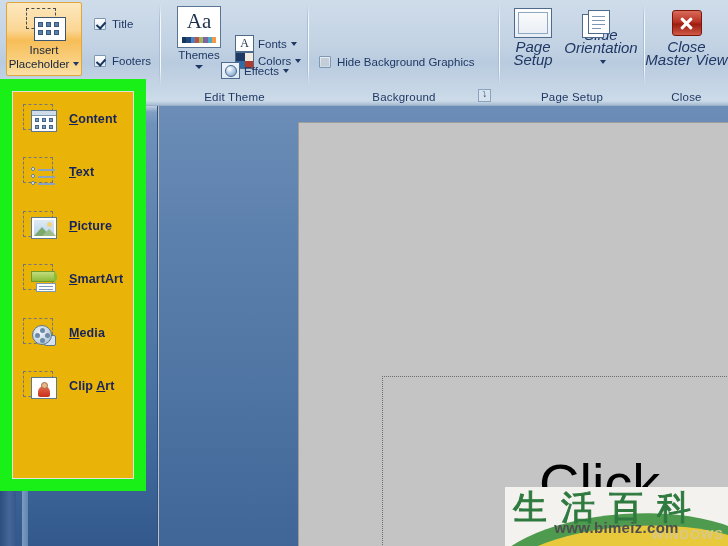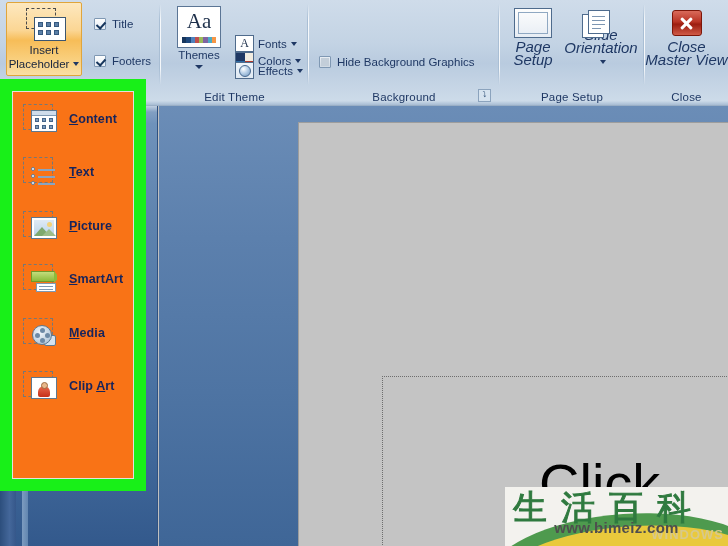--- a/index.html
+++ b/index.html
@@ -174,21 +174,21 @@
 
   
   .dropwrap{
     position:absolute;left:0;top:79px;width:146px;height:412px;
     background:#18f018;
     box-sizing:border-box;
     z-index:40;
   }
   .dropmenu{
     position:absolute;left:12px;top:12px;right:12px;bottom:12px;
-    background:#f97316;border:1px solid #e2e2dc;box-sizing:border-box;
+    background:#eab308;border:1px solid #e2e2dc;box-sizing:border-box;
   }
   .mitem{
     position:relative;height:53.5px;display:flex;align-items:center;padding-left:10px;cursor:default;
   }
   .mi-ico{position:relative;width:34px;height:30px;flex:0 0 34px;margin-right:12px;}
   .mi-ico .dbox{position:absolute;left:0;top:0;width:30px;height:26px;border:1px dashed #777;box-sizing:border-box;}
   .mi-ico .inner{position:absolute;left:8px;top:6px;width:26px;height:22px;border:1px solid #5e7890;background:#fff;box-sizing:border-box;overflow:hidden;}
   .mi-lbl{font-size:12.5px;font-weight:bold;color:#16245c;letter-spacing:.1px;}
   .mi-lbl u{text-decoration:underline;}
 
@@ -303,21 +303,21 @@
 
       <div class="mini-btn" style="left:74px;top:7px;margin-top:44px;">
         <span class="mini-ico colors">
           <i style="left:0;top:0;background:#1f3864"></i><i style="right:0;top:0;background:#f2ece0"></i>
           <i style="left:0;bottom:0;background:#2e6ca5"></i><i style="right:0;bottom:0;background:#b03a2e"></i>
         </span><span>Colors</span><span class="caret"></span>
       </div>
       <div class="mini-btn" style="left:74px;top:34px;">
         <span class="mini-ico fonts">A</span><span>Fonts</span><span class="caret"></span>
       </div>
-      <div class="mini-btn" style="left:74px;top:61px;">
+      <div class="mini-btn" style="left:60px;top:61px;">
         <span class="mini-ico effects"></span><span>Effects</span><span class="caret"></span>
       </div>
 
       <div class="glabel">Edit Theme</div>
       <div class="sep"></div>
     </div>
 
     <div class="rgroup" style="left:309px;width:190px;">
       <div class="chk-row" style="left:10px;top:56px;">
         <span class="chkbox flat"></span><span>Hide Background Graphics</span>

